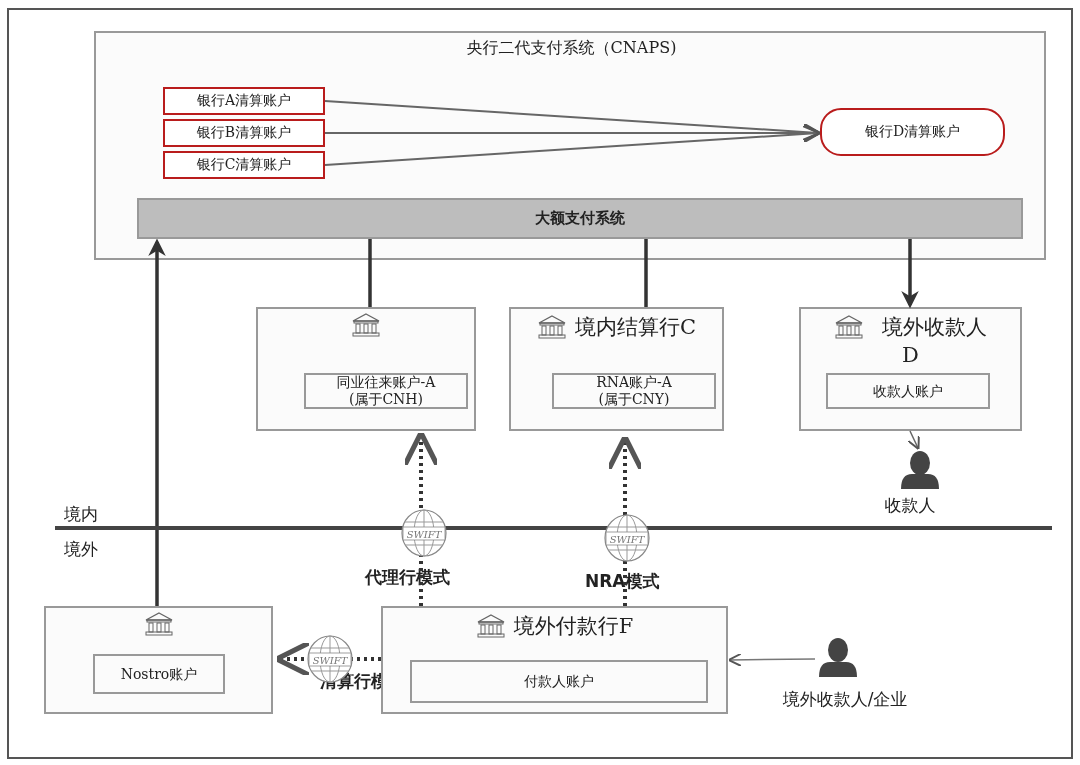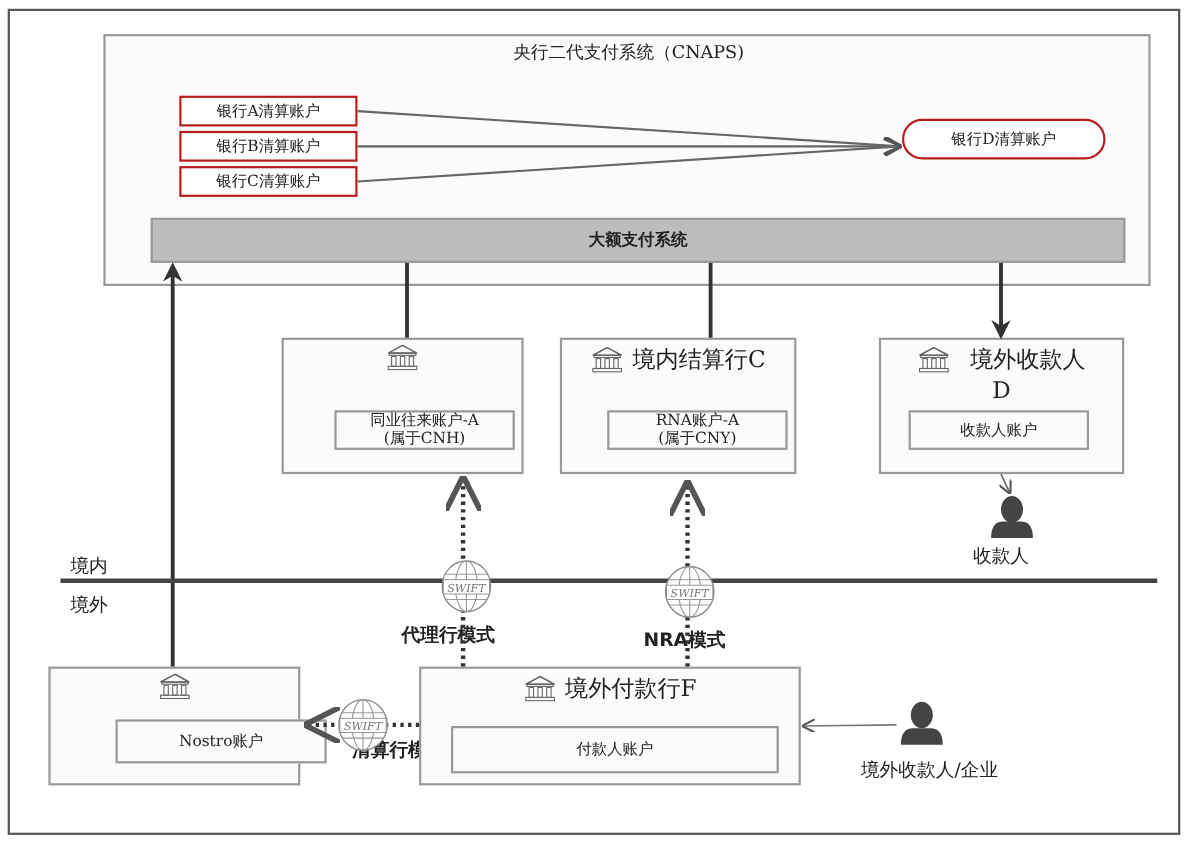--- a/index.html
+++ b/index.html
@@ -21,21 +21,21 @@
 <body>
 
 <div class="abs frame"></div>
 
 <div class="abs cnaps"></div>
 <div class="abs cnaps-title">央行二代支付系统（CNAPS)</div>
 
 <div class="abs acct" style="left:163px;top:87px;width:162px;height:28px;">银行A清算账户</div>
 <div class="abs acct" style="left:163px;top:119px;width:162px;height:28px;">银行B清算账户</div>
 <div class="abs acct" style="left:163px;top:151px;width:162px;height:28px;">银行C清算账户</div>
-<div class="abs acct" style="left:820px;top:108px;width:185px;height:37px;border-radius:21px;">银行D清算账户</div>
+<div class="abs acct" style="left:820px;top:108px;width:185px;height:48px;border-radius:21px;">银行D清算账户</div>
 
 <div class="abs hvps">大额支付系统</div>
 
 <div class="abs bank" style="left:256px;top:307px;width:220px;height:124px;"></div>
 <div class="abs bank-title" style="left:256px;top:313px;width:220px;">
   <span class="bankicon" style="display: inline-flex;">
       <svg width="30" height="24" viewBox="0 0 30 24">
         <path d="M15,1 L28,8 L2,8 Z" fill="none" stroke="#666" stroke-width="1.4"></path>
         <rect x="3" y="8" width="24" height="2" fill="none" stroke="#666"></rect>
         <rect x="5" y="11" width="4" height="9" fill="none" stroke="#666"></rect>
@@ -101,21 +101,21 @@
       <svg width="30" height="24" viewBox="0 0 30 24">
         <path d="M15,1 L28,8 L2,8 Z" fill="none" stroke="#666" stroke-width="1.4"></path>
         <rect x="3" y="8" width="24" height="2" fill="none" stroke="#666"></rect>
         <rect x="5" y="11" width="4" height="9" fill="none" stroke="#666"></rect>
         <rect x="13" y="11" width="4" height="9" fill="none" stroke="#666"></rect>
         <rect x="21" y="11" width="4" height="9" fill="none" stroke="#666"></rect>
         <rect x="2" y="20" width="26" height="3" fill="none" stroke="#666"></rect>
       </svg>
     </span>
 </div>
-<div class="abs inner" style="left:105px;top:654px;width:192px;height:40px;">Nostro账户</div>
+<div class="abs inner" style="left:93px;top:654px;width:132px;height:40px;">Nostro账户</div>
 
 <div class="abs bank" style="left:381px;top:606px;width:347px;height:108px;"></div>
 <div class="abs bank-title" style="left:381px;top:612px;width:347px;">
   <span class="bankicon" style="display: inline-flex;">
       <svg width="30" height="24" viewBox="0 0 30 24">
         <path d="M15,1 L28,8 L2,8 Z" fill="none" stroke="#666" stroke-width="1.4"></path>
         <rect x="3" y="8" width="24" height="2" fill="none" stroke="#666"></rect>
         <rect x="5" y="11" width="4" height="9" fill="none" stroke="#666"></rect>
         <rect x="13" y="11" width="4" height="9" fill="none" stroke="#666"></rect>
         <rect x="21" y="11" width="4" height="9" fill="none" stroke="#666"></rect>

